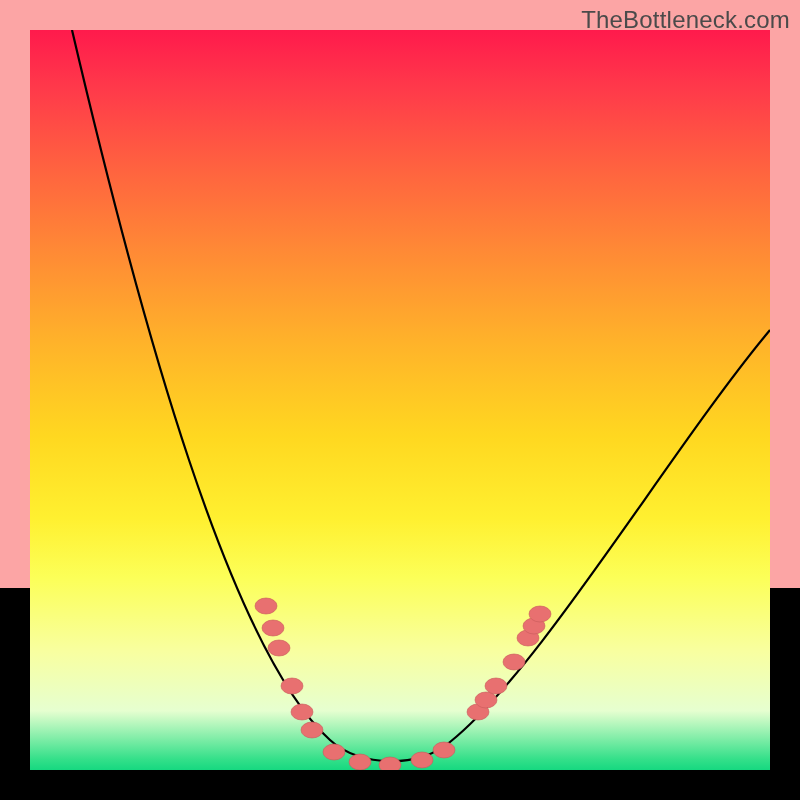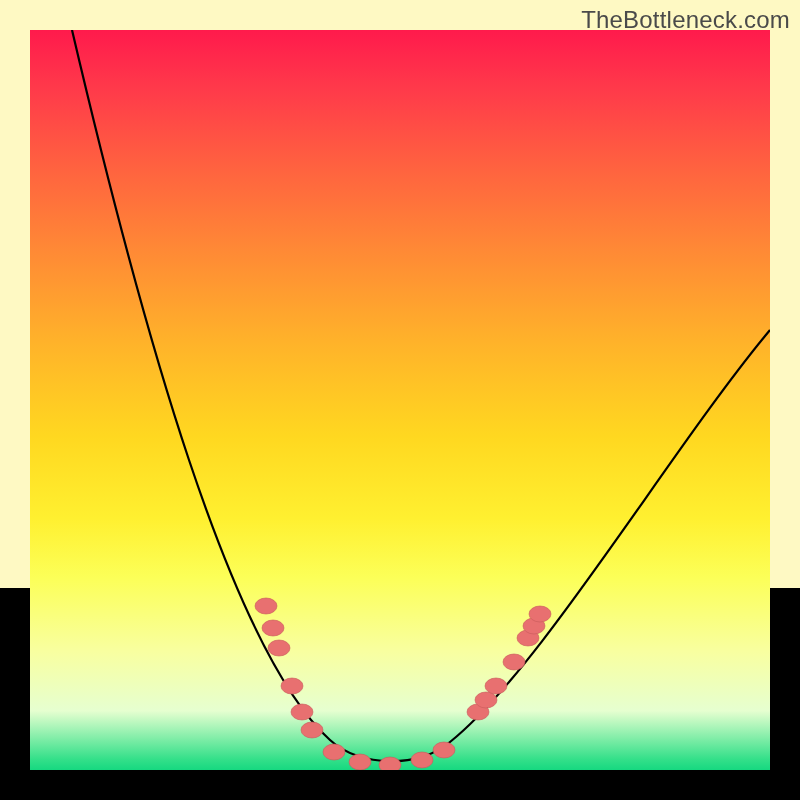--- a/index.html
+++ b/index.html
@@ -8,21 +8,21 @@
     width: 800px;
     height: 800px;
     overflow: hidden;
     font-family: Arial, Helvetica, sans-serif;
     background: #000;
   }
   .frame {
     position: absolute;
     left: 0; top: 0;
     width: 800px; height: 588px;
-    background: #fef9c3;
+    background: #fca5a5;
   }
   .plot-area {
     position: absolute;
     left: 30px;
     top: 30px;
     width: 740px;
     height: 740px;
     overflow: hidden;
   }
   .gradient {

